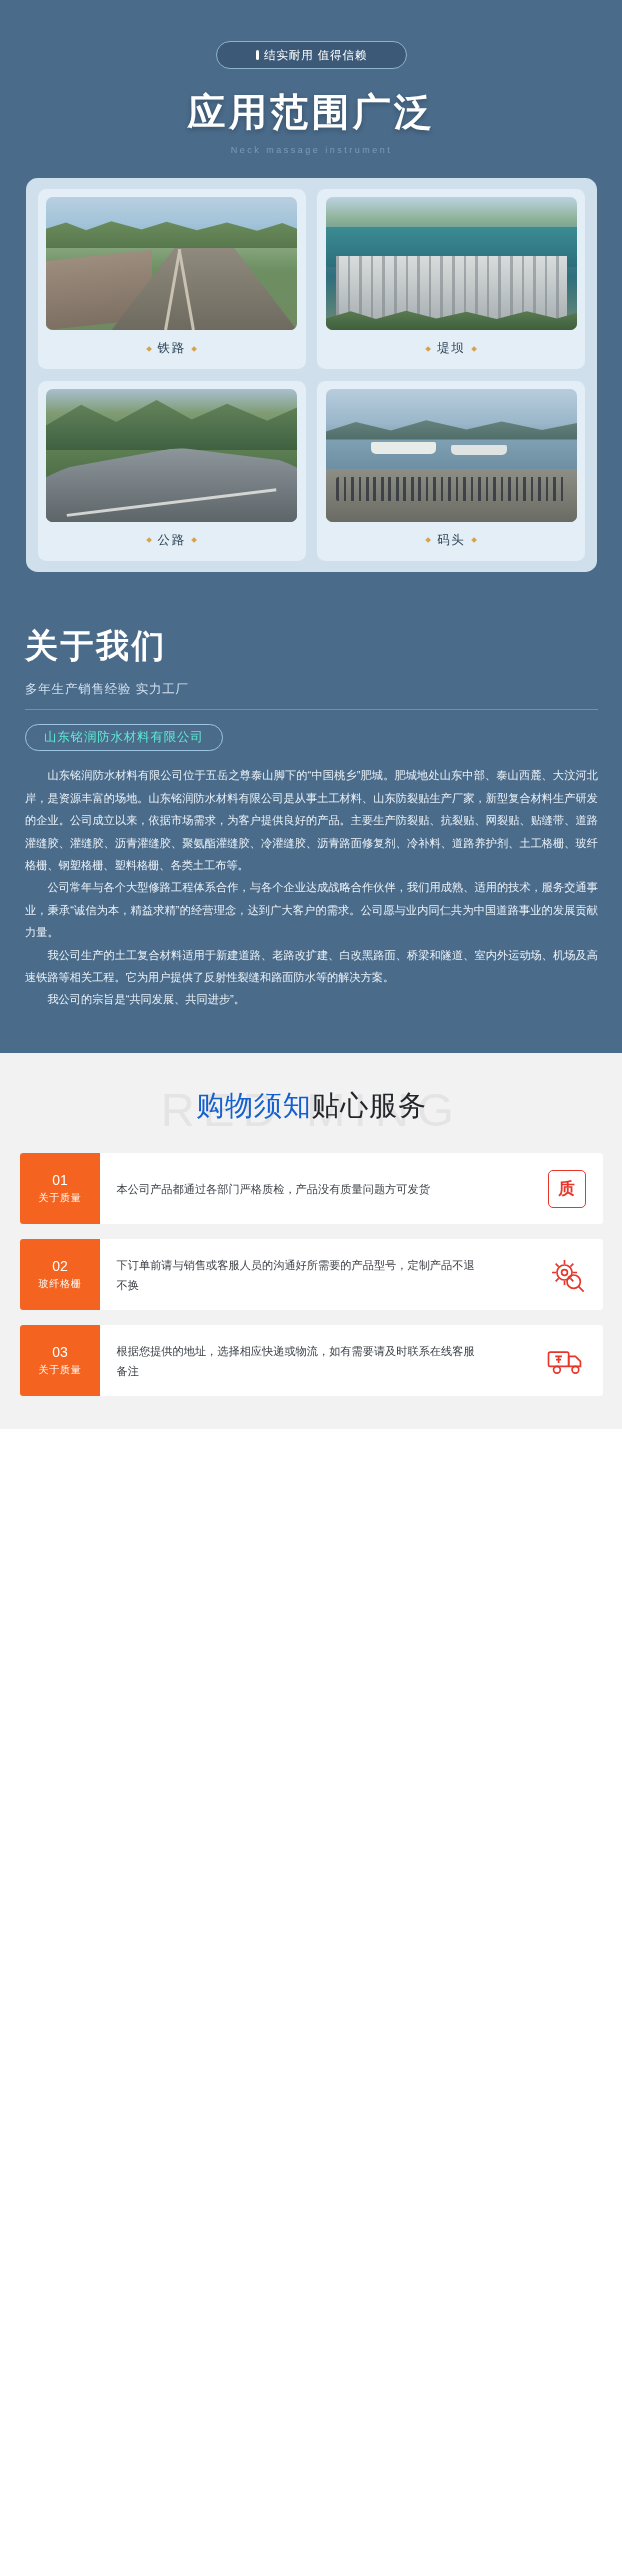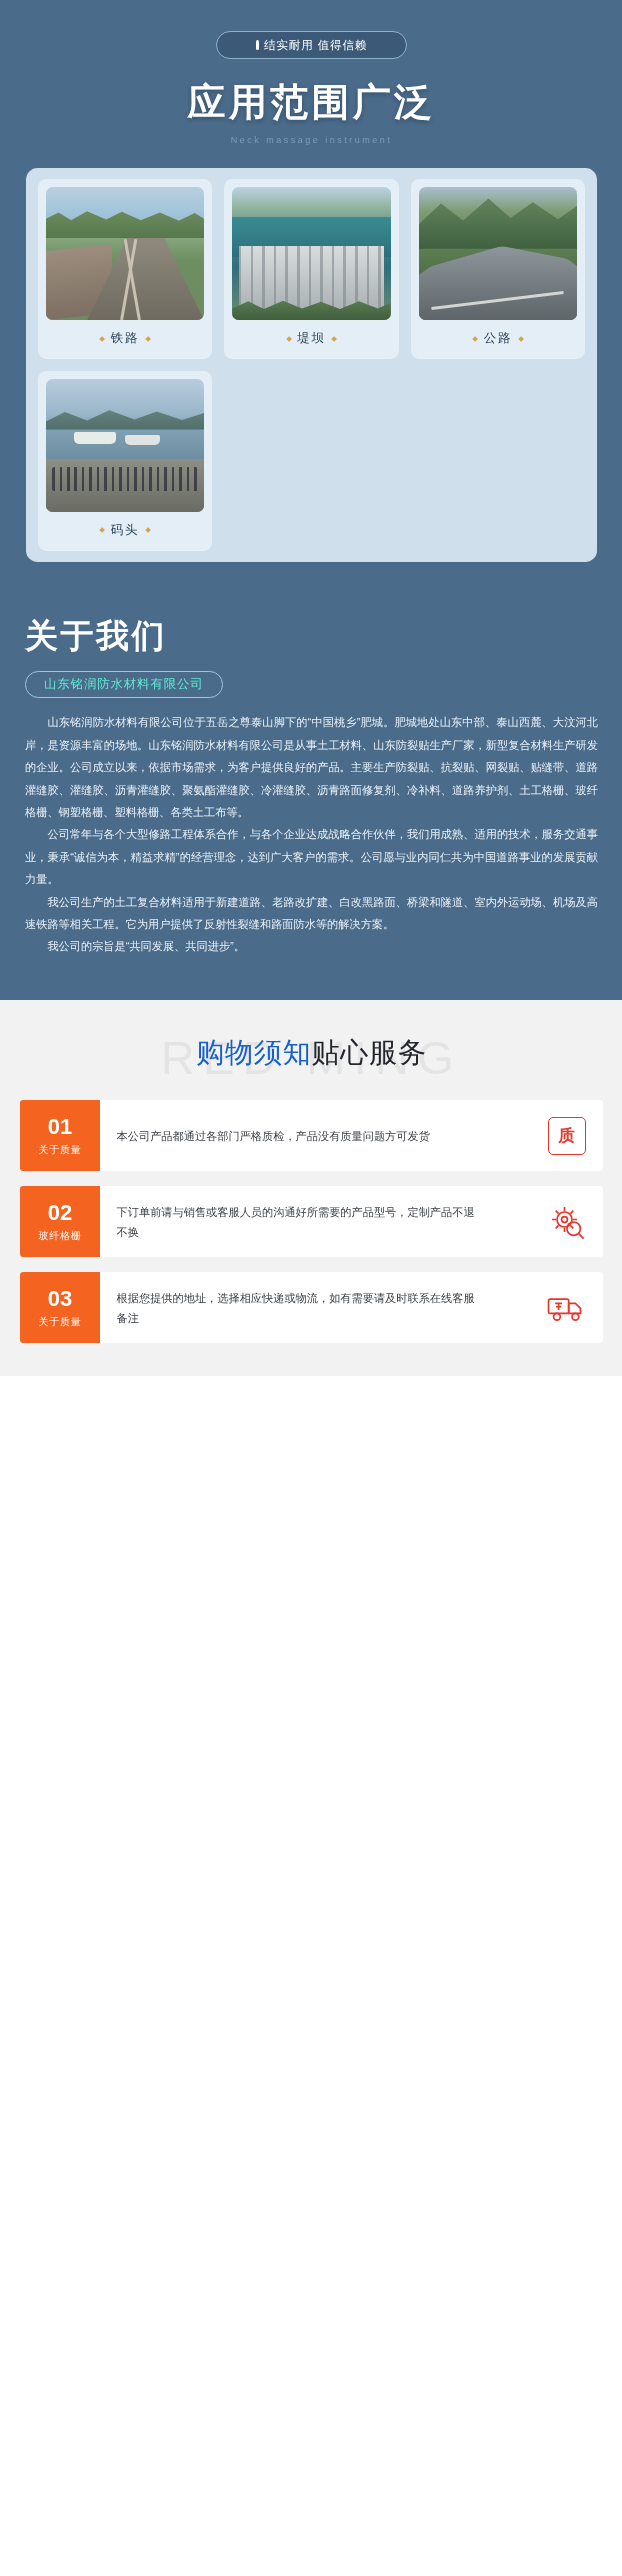--- a/index.html
+++ b/index.html
@@ -10,21 +10,21 @@
   }
   .page { width: 623px; position: relative; overflow: hidden; }
 
   
   .scope-section {
     background: #4a6b8a;
     padding: 25px 0 37px 0;
     position: relative;
   }
   .scope-badge {
-    margin: 6px auto;
+    margin: 16px auto;
     width: 191px;
     height: 28px;
     border-radius: 14px;
     background: #3c5a77;
     border: 0.8px solid #8fb3cf;
     display: flex;
     align-items: center;
     justify-content: center;
     gap: 5px;
   }
@@ -57,21 +57,21 @@
     text-transform: none;
   }
 
   .cards-wrap {
     margin: 23px auto 0 auto;
     width: 571px;
     background: #cfe0ec;
     border-radius: 11.6px;
     padding: 11.6px;
     display: grid;
-    grid-template-columns: 1fr 1fr 1fr;
+    grid-template-columns: 1fr 1fr;
     gap: 11.6px;
   }
   .card {
     background: #e4eef6;
     border-radius: 8.3px;
     padding: 8.3px 8.3px 5px 8.3px;
     display: flex;
     flex-direction: column;
     align-items: center;
   }
@@ -211,21 +211,21 @@
   .note-num {
     width: 80px;
     background: #f4631f;
     color: #ffffff;
     display: flex;
     flex-direction: column;
     align-items: center;
     justify-content: center;
     border-radius: 3.3px 0 0 3.3px;
   }
-  .note-num .n { font-size: 22px; font-weight: bold; line-height: 1.1; }
+  .note-num .n { font-size: 14px; font-weight: normal; line-height: 1.1; }
   .note-num .t { font-size: 10px; margin-top: 3.3px; letter-spacing: 0.8px; }
   .note-body {
     flex: 1;
     background: #ffffff;
     display: flex;
     align-items: center;
     justify-content: space-between;
     padding: 0 15px 0 16.6px;
     border-radius: 0 3.3px 3.3px 0;
   }
@@ -318,20 +318,21 @@
           <span class="cap-text">码头</span>
           <i class="diamond"></i>
         </div>
       </div>
 
     </div>
   </section>
 
   <section class="about-section">
     <h2 class="about-title">关于我们</h2>
+    <div class="about-sub">多年生产销售经验  实力工厂</div>
     <div class="about-company">山东铭润防水材料有限公司</div>
     <div class="about-body">
       <p>山东铭润防水材料有限公司位于五岳之尊泰山脚下的“中国桃乡”肥城。肥城地处山东中部、泰山西麓、大汶河北岸，是资源丰富的场地。山东铭润防水材料有限公司是从事土工材料、山东防裂贴生产厂家，新型复合材料生产研发的企业。公司成立以来，依据市场需求，为客户提供良好的产品。主要生产防裂贴、抗裂贴、网裂贴、贴缝带、道路灌缝胶、灌缝胶、沥青灌缝胶、聚氨酯灌缝胶、冷灌缝胶、沥青路面修复剂、冷补料、道路养护剂、土工格栅、玻纤格栅、钢塑格栅、塑料格栅、各类土工布等。</p>
       <p>公司常年与各个大型修路工程体系合作，与各个企业达成战略合作伙伴，我们用成熟、适用的技术，服务交通事业，秉承“诚信为本，精益求精”的经营理念，达到广大客户的需求。公司愿与业内同仁共为中国道路事业的发展贡献力量。</p>
       <p>我公司生产的土工复合材料适用于新建道路、老路改扩建、白改黑路面、桥梁和隧道、室内外运动场、机场及高速铁路等相关工程。它为用户提供了反射性裂缝和路面防水等的解决方案。</p>
       <p>我公司的宗旨是“共同发展、共同进步”。</p>
     </div>
   </section>
 
   <section class="notes-section">

